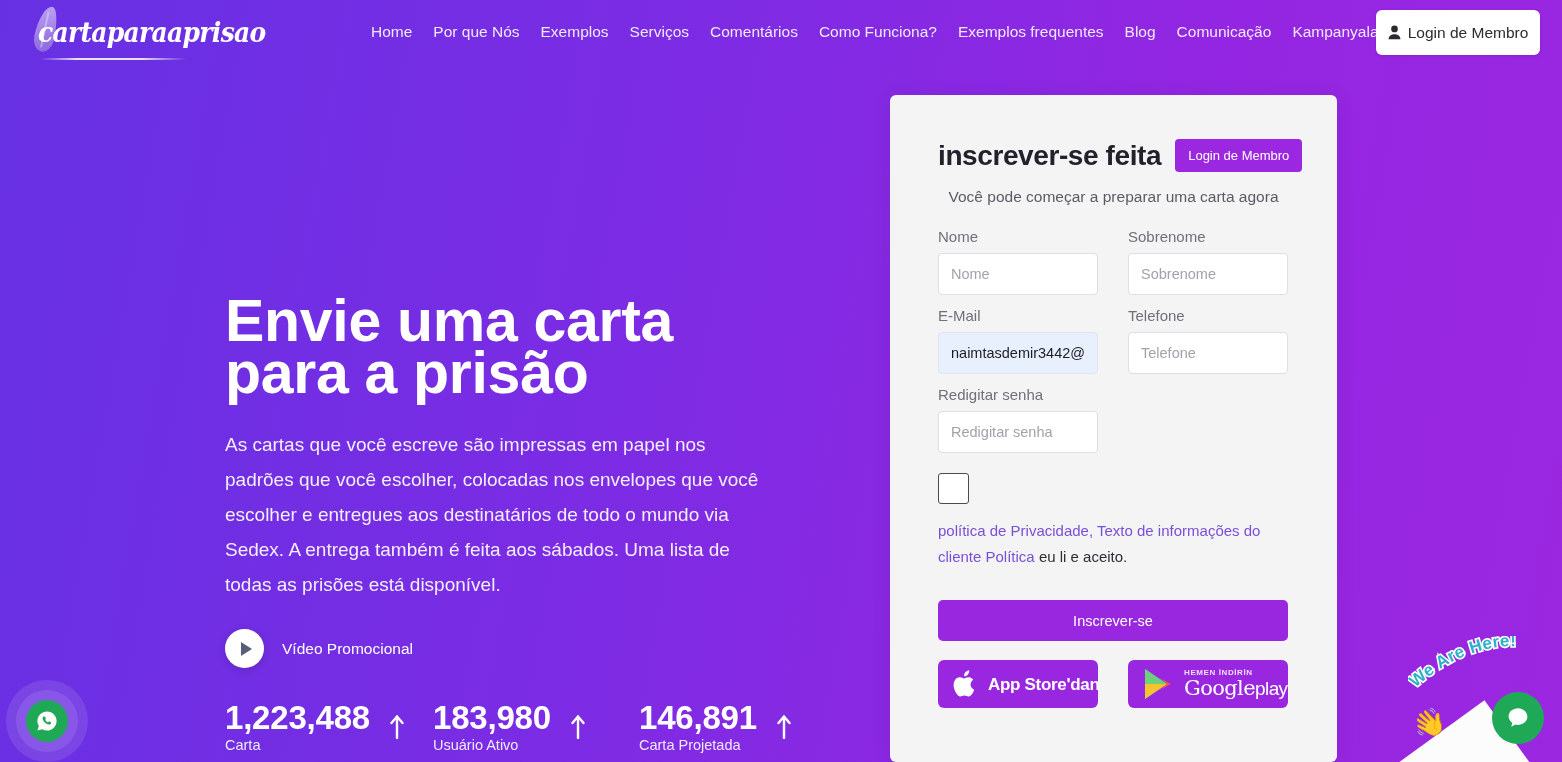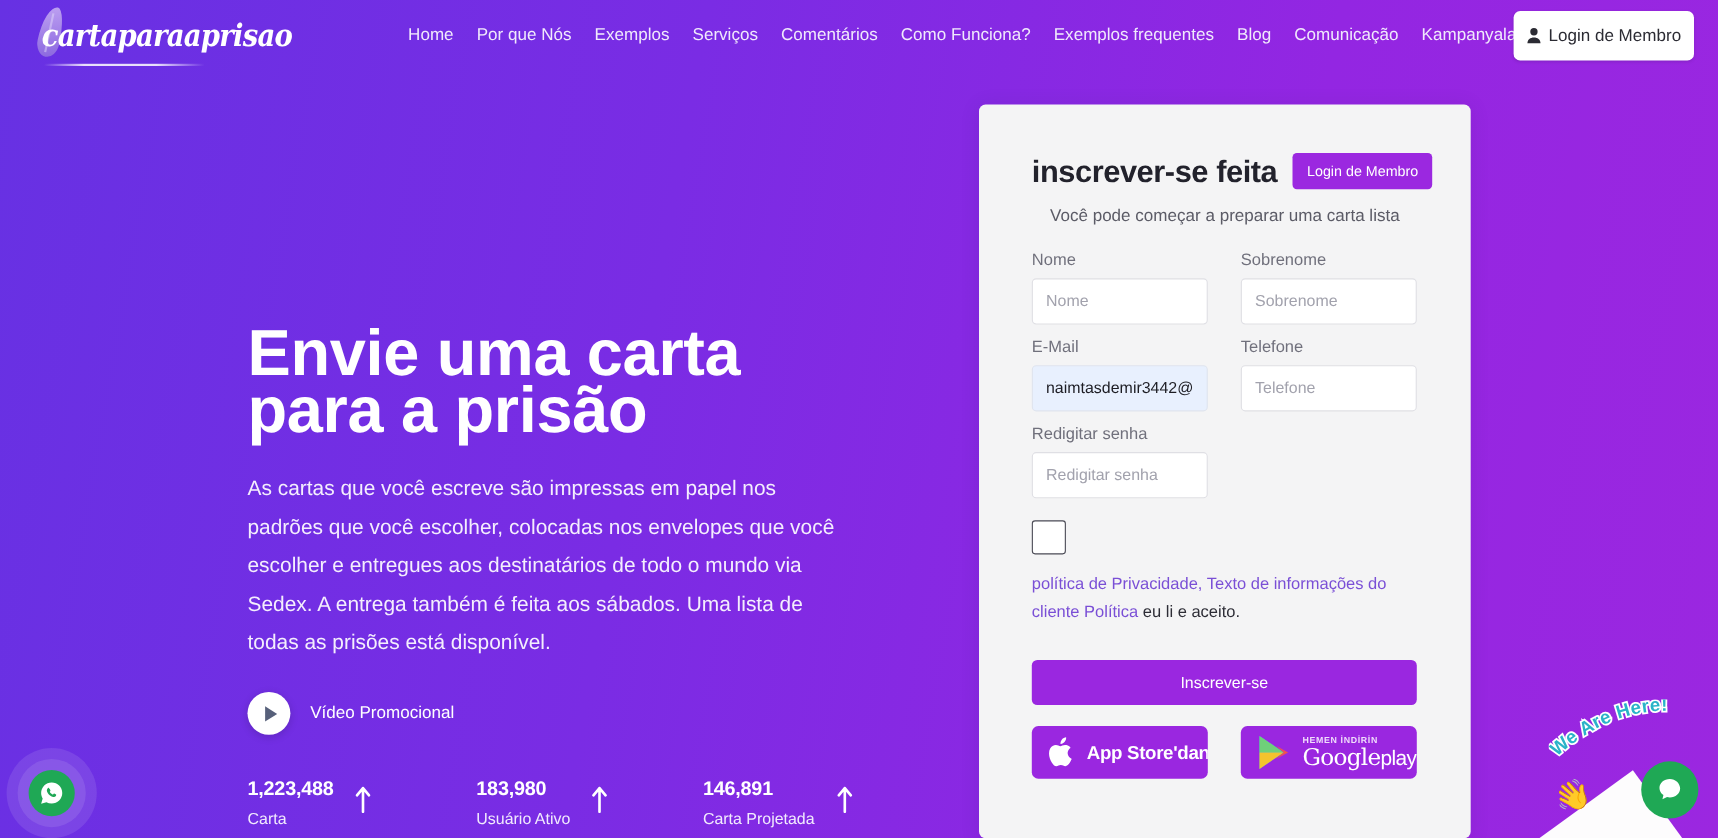--- a/index.html
+++ b/index.html
@@ -181,21 +181,21 @@
     display: flex;
     align-items: flex-start;
   }
   .stat {
     display: flex;
     align-items: flex-start;
     margin-right: 28px;
   }
   .stat-txt { }
   .stat-num {
-    font-size: 18px;
+    font-size: 33px;
     font-weight: bold;
     color: #ffffff;
     line-height: 29px;
     letter-spacing: -0.2px;
     white-space: nowrap;
   }
   .stat-label {
     font-size: 14.5px;
     color: #f1eafd;
     line-height: 20px;
@@ -547,21 +547,21 @@
     </div>
   </div>
 
   <div class="card">
 
     <div class="card-head">
       <div class="card-title">inscrever-se feita</div>
       <button class="card-login-btn">Login de Membro</button>
     </div>
 
-    <div class="card-sub">Você pode começar a preparar uma carta lista</div>
+    <div class="card-sub">Você pode começar a preparar uma carta agora</div>
 
     <div class="form-grid">
 
       <div class="fgroup">
         <label class="flabel">Nome</label>
         <input class="finput" type="text" placeholder="Nome" style="">
       </div>
 
       <div class="fgroup">
         <label class="flabel">Sobrenome</label>

